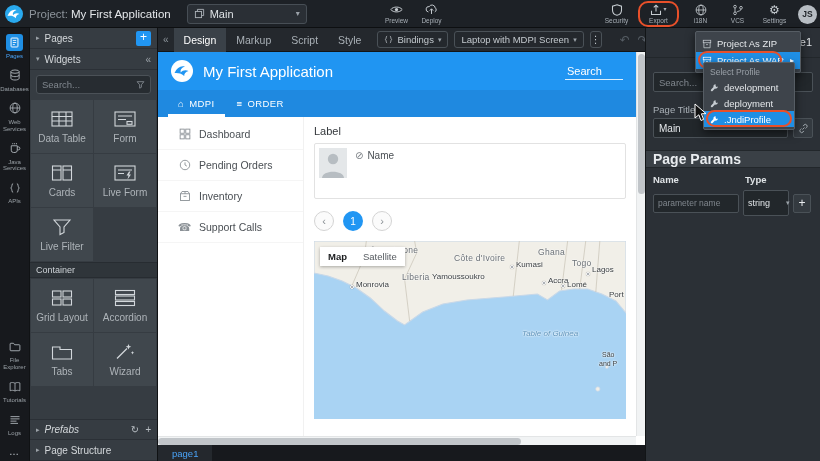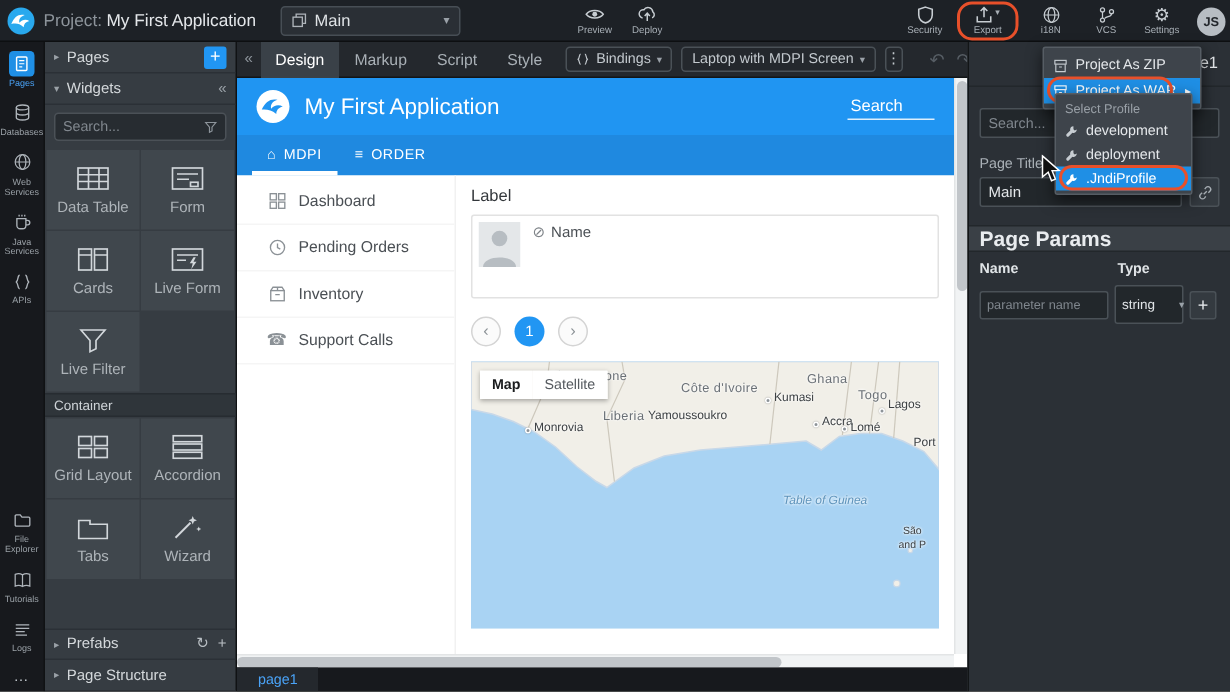--- a/index.html
+++ b/index.html
@@ -426,21 +426,21 @@
         <span>
             <svg width="22" height="18" viewBox="0 0 22 18">
               <path d="M3 15.5 L13 5.5" stroke="#d2d7db" stroke-width="1.3"></path>
               <path d="M14.5 1 l.8 2 2 .8 -2 .8 -.8 2 -.8 -2 -2 -.8 2 -.8 Z" fill="#d2d7db"></path>
               <path d="M18.5 8 l.5 1.2 1.2 .5 -1.2 .5 -.5 1.2 -.5 -1.2 -1.2 -.5 1.2 -.5 Z" fill="#d2d7db"></path>
             </svg>
           </span>
         <span class="wlabel">Wizard</span>
       </div>
     </div>
-    <div class="wp-row wp-bottom" style="border-top:1px solid #2b3036;">
+    <div class="wp-row wp-bottom" style="border-top:1px solid #2b3036;font-style:italic;">
       <span class="tri">▸</span>
       <span>Prefabs</span>
       <span class="wp-tools">
         <span>↻</span>
         <span>+</span>
       </span>
     </div>
     <div class="wp-row">
       <span class="tri">▸</span>
       <span>Page Structure</span>

